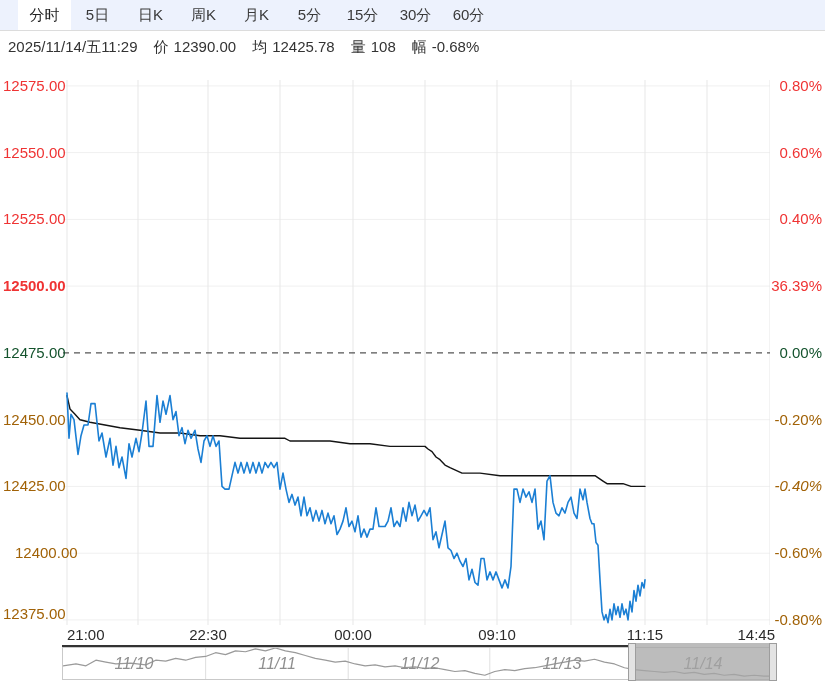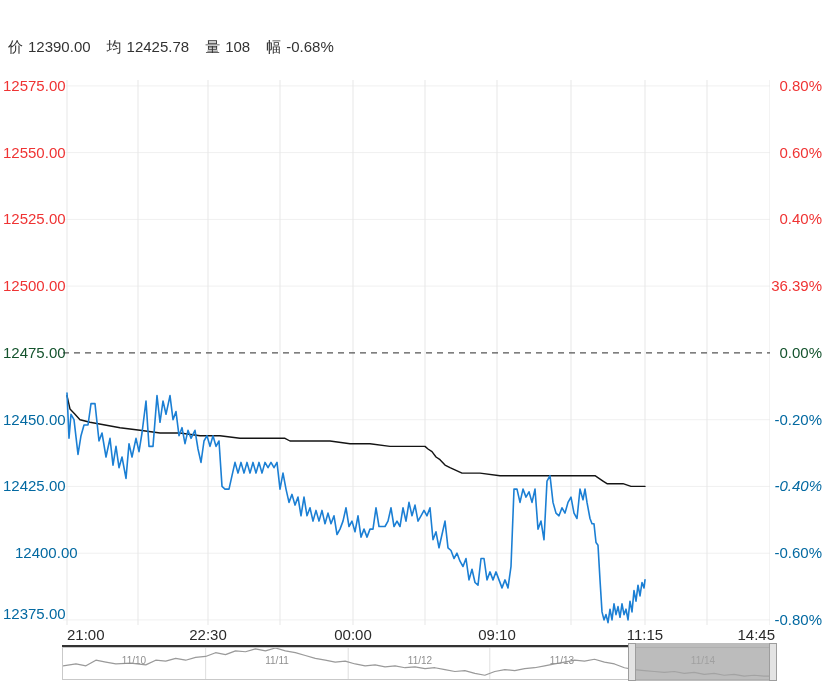--- a/index.html
+++ b/index.html
@@ -19,41 +19,53 @@
     display:flex; align-items:center; font-size:15px; color:#333; padding-left:8px; }
   .infobar .grp { margin-right:16px; white-space:nowrap; }
   .infobar .lbl { margin-right:5px; }
 
   
   .plot-svg { position:absolute; left:63px; top:80px; width:707px; height:545px; }
   .ylab { position:absolute; font-size:15px; line-height:18px; white-space:nowrap; }
   .ylab.left  { left:3px; }
   .ylab.right { right:3px; text-align:right; }
   .tone-up   { color:#ef3333; }
-  .tone-down { color:#0369a1; }
+  .tone-down { color:#a16207; }
   .tone-flat { color:#14532d; }
   .xlab { position:absolute; top:626px; font-size:15px; color:#2b2b2b; white-space:nowrap; }
 
   
   .nav-topbar { position:absolute; background:#333; }
   .nav-box { position:absolute; left:62px; top:647px; width:715px; height:33px;
     border:1px solid #c9c9c9; background:#fff; }
   .nav-svg { position:absolute; left:0; top:0; width:713px; height:31px; }
-  .nav-day { position:absolute; font-size:10px; color:#8f8f8f; top:7px; transform:translateX(-50%); }
+  .nav-day { position:absolute; font-size:16px; color:#8f8f8f; top:7px; transform:translateX(-50%);font-style:italic; }
   .nav-sel { position:absolute; background:rgba(166,166,166,0.75); cursor:move; }
   .nav-handle { position:absolute; width:8px; background:#e3e3e3;
     border:1px solid #9d9d9d; cursor:ew-resize; }
 </style>
 </head>
 <body>
 
 <div class="app">
 
+  <div class="tabbar" id="tabbar">
+      <div class="tab sel">分时</div>
+      <div class="tab">5日</div>
+      <div class="tab">日K</div>
+      <div class="tab">周K</div>
+      <div class="tab">月K</div>
+      <div class="tab">5分</div>
+      <div class="tab">15分</div>
+      <div class="tab">30分</div>
+      <div class="tab">60分</div>
+    </div>
 
   <div class="infobar">
+    <span class="grp">2025/11/14/五11:29</span>
     <span class="grp"><span class="lbl">价</span><span>12390.00</span></span>
     <span class="grp"><span class="lbl">均</span><span>12425.78</span></span>
     <span class="grp"><span class="lbl">量</span><span>108</span></span>
     <span class="grp"><span class="lbl">幅</span><span>-0.68%</span></span>
   </div>
 
   <svg class="plot-svg" id="plot" viewBox="0 0 707 545" preserveAspectRatio="none">
       <line x1="0" y1="5.9" x2="707" y2="5.9" stroke="#f0f0f0" stroke-width="1"></line>
       <line x1="0" y1="72.6" x2="707" y2="72.6" stroke="#f0f0f0" stroke-width="1"></line>
       <line x1="0" y1="139.4" x2="707" y2="139.4" stroke="#f0f0f0" stroke-width="1"></line>
@@ -77,21 +89,21 @@
       <polyline points="4,315.6 7,329.0 12,334.3 17,339.7 27,342.3 42,345.0 57,347.7 77,350.3 97,353.0 117,353.0 137,355.7 157,355.7 177,358.3 197,358.3 222,358.3 227,361.0 247,361.0 267,361.0 287,363.7 307,363.7 327,366.4 347,366.4 362,366.4 365,369.0 369,371.7 373,377.0 377,379.7 382,385.1 387,387.7 393,390.4 399,393.1 417,393.1 437,395.7 487,395.7 520,395.7 532,395.7 536,398.4 540,401.1 544,403.7 552,403.7 560,403.7 568,406.4 582,406.4" fill="none" stroke="#141414" stroke-width="1.4" stroke-linejoin="round" stroke-linecap="round"></polyline>
       <polyline points="4,313.0 6,358.3 8,334.3 11,339.7 15,374.4 18,355.7 21,345.0 25,345.0 28,323.6 32,323.6 36,361.0 39,353.0 43,377.0 47,358.3 50,385.1 53,366.4 56,387.7 59,377.0 63,398.4 66,363.7 69,377.0 73,358.3 76,371.7 79,353.0 83,321.0 86,366.4 90,366.4 94,315.6 97,342.3 100,321.0 103,334.3 107,315.6 110,339.7 113,331.6 116,355.7 119,347.7 122,363.7 125,350.3 128,358.3 132,350.3 135,369.0 138,382.4 141,361.0 144,355.7 147,366.4 150,355.7 153,366.4 156,361.0 159,406.4 162,409.1 166,409.1 169,395.7 172,382.4 175,393.1 178,382.4 181,393.1 184,382.4 187,393.1 190,382.4 193,393.1 196,382.4 199,393.1 202,382.4 205,387.7 208,382.4 211,387.7 214,382.4 217,409.1 220,393.1 223,409.1 226,422.4 229,414.4 232,425.1 235,417.1 238,435.8 241,417.1 244,435.8 247,427.8 250,441.1 253,430.4 256,441.1 259,430.4 262,443.8 265,433.1 268,443.8 271,435.8 274,454.5 277,449.1 280,441.1 283,427.8 286,446.5 289,441.1 292,451.8 295,435.8 298,457.1 301,449.1 304,457.1 307,449.1 310,449.1 313,427.8 316,446.5 319,446.5 322,446.5 325,441.1 328,427.8 331,446.5 334,441.1 337,446.5 340,427.8 343,441.1 346,422.4 349,435.8 352,425.1 355,441.1 358,435.8 361,430.4 364,435.8 367,427.8 370,459.8 373,451.8 376,467.8 379,454.5 382,441.1 385,467.8 388,470.5 391,478.5 394,473.2 397,481.2 400,486.5 403,478.5 406,499.9 409,489.2 412,502.5 415,505.2 418,478.5 421,478.5 424,499.9 427,491.9 430,499.9 433,491.9 436,499.9 439,507.9 442,499.9 445,507.9 448,486.5 451,409.1 454,409.1 457,422.4 460,409.1 463,417.1 466,411.8 469,422.4 472,409.1 475,449.1 478,441.1 481,459.8 484,401.1 487,395.7 490,422.4 493,433.1 496,435.8 499,427.8 502,433.1 505,422.4 508,417.1 511,433.1 514,438.5 517,409.1 520,419.8 522,409.1 524,422.4 527,438.5 529,443.8 531,443.8 533,462.5 535,465.2 537,499.9 539,531.9 541,539.9 543,534.6 545,542.6 547,529.2 549,539.9 551,523.9 553,534.6 555,526.6 557,537.3 559,523.9 561,534.6 563,529.2 565,539.9 567,521.2 569,531.9 571,510.6 573,521.2 575,505.2 577,515.9 579,502.5 581,507.9 582,499.9" fill="none" stroke="#1b7fd4" stroke-width="1.6" stroke-linejoin="round" stroke-linecap="round"></polyline>
     </svg>
   <div id="ylabels">
       <div class="ylab left tone-up" style="top: 77px;">12575.00</div>
       <div class="ylab right tone-up" style="top: 77px;">0.80%</div>
       <div class="ylab left tone-up" style="top: 144px;">12550.00</div>
       <div class="ylab right tone-up" style="top: 144px;">0.60%</div>
       <div class="ylab left tone-up" style="top: 210px;">12525.00</div>
       <div class="ylab right tone-up" style="top: 210px;">0.40%</div>
-      <div class="ylab left tone-up" style="top: 277px;">12500.00</div>
+      <div class="ylab left tone-up" style="top: 277px; font-weight: bold;">12500.00</div>
       <div class="ylab right tone-up" style="top: 277px;">36.39%</div>
       <div class="ylab left tone-flat" style="top: 344px;">12475.00</div>
       <div class="ylab right tone-flat" style="top: 344px;">0.00%</div>
       <div class="ylab left tone-down" style="top: 411px;">12450.00</div>
       <div class="ylab right tone-down" style="top: 411px;">-0.20%</div>
       <div class="ylab left tone-down" style="top: 477px;">12425.00</div>
       <div class="ylab right tone-down" style="top: 477px; font-style: italic;">-0.40%</div>
       <div class="ylab left tone-down" style="top: 544px; margin-left: 12px;">12400.00</div>
       <div class="ylab right tone-down" style="top: 544px;">-0.60%</div>
       <div class="ylab left tone-down" style="top: 605px;">12375.00</div>

